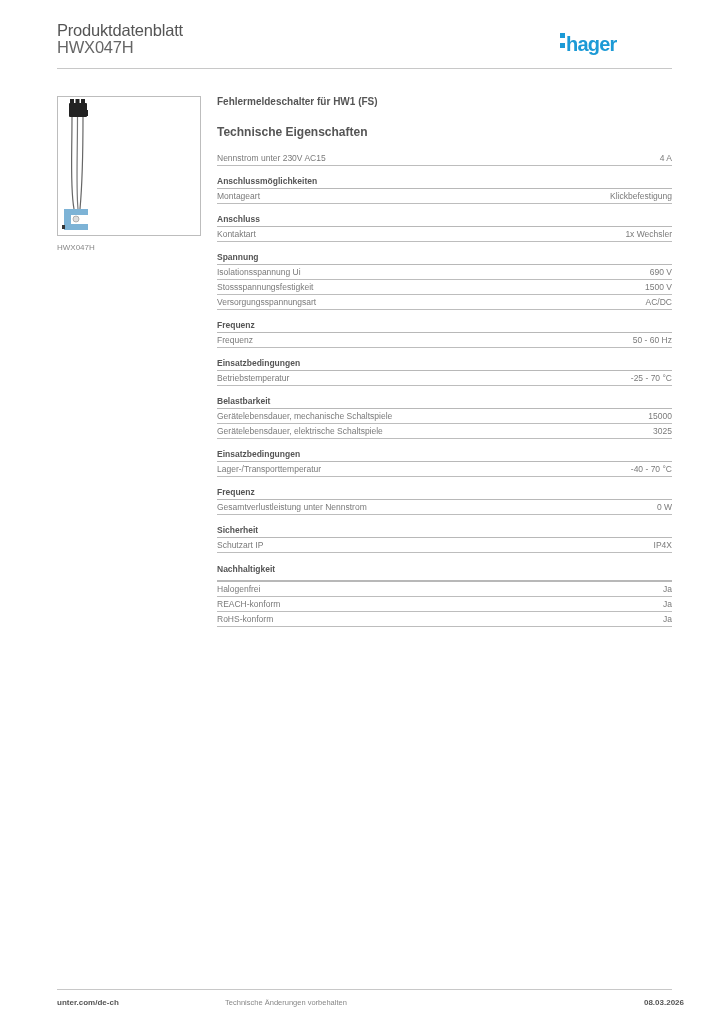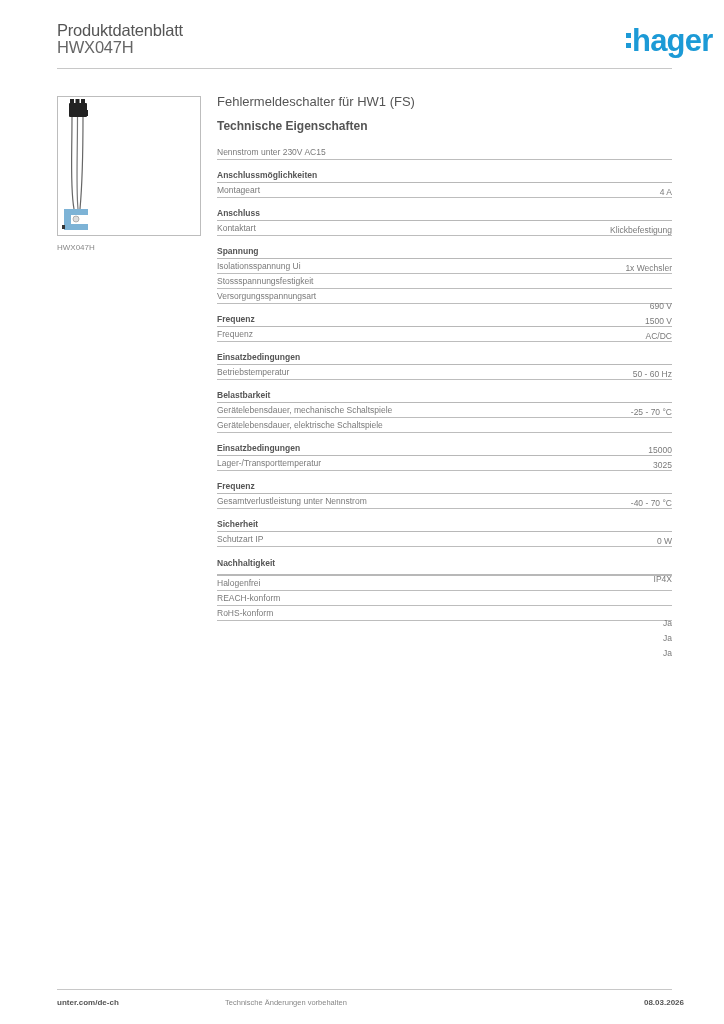--- a/index.html
+++ b/index.html
@@ -1,35 +1,35 @@
 <!DOCTYPE html>
 <html><head>
 <meta charset="utf-8">
 <style>
   html, body { margin: 0; padding: 0; background: #ffffff; }
   body { width: 724px; height: 1024px; position: relative; font-family: "Liberation Sans", sans-serif; color: #555; overflow: hidden; }
   .page-title { position: absolute; left: 57px; top: 21px; font-size: 16.5px; font-weight: normal; color: #555; letter-spacing: -0.2px; }
   .page-subtitle { position: absolute; left: 57px; top: 38px; font-size: 16.5px; color: #666; letter-spacing: -0.2px; }
   .header-rule { position: absolute; left: 57px; top: 68px; width: 615px; height: 1px; background: #c8c8c8; }
-  .logo { position: absolute; left: 626px; top: 28px; font-size: 31px; font-weight: bold; color: #1c9ad6; letter-spacing: -0.8px; line-height: 26px; }
+  .logo { position: absolute; left: 560px; top: 28px; font-size: 20px; font-weight: bold; color: #1c9ad6; letter-spacing: -0.8px; line-height: 26px; }
   .logo .colon { display: inline-block; width: 6px; position: relative; top: 0px; }
   .logo .colon i { display: block; width: 5px; height: 5px; background: #1c9ad6; margin: 5px 0 3px; }
 
   .image-box { position: absolute; left: 57px; top: 96px; width: 144px; height: 140px; border: 1px solid #bdbdbd; box-sizing: border-box; }
   .image-caption { position: absolute; left: 57px; top: 243px; font-size: 8px; color: #888; }
 
   .content { position: absolute; left: 217px; top: 95px; width: 455px; }
-  .product-name { font-size: 13px; font-weight: normal; color: #555; height: 14px; line-height: 14px; margin-bottom: 10px; }
+  .product-name { font-size: 10px; font-weight: bold; color: #555; height: 14px; line-height: 14px; margin-bottom: 16px; }
   .section-title { font-size: 12px; font-weight: bold; color: #555; height: 14px; line-height: 14px; margin-bottom: 12px; }
   .group { margin-bottom: 9px; }
   .group-title { font-size: 8.5px; font-weight: bold; color: #555; height: 13px; line-height: 13px; border-bottom: 1px solid #b8b8b8; }
   .group-title.spaced { height: 18px; line-height: 15px; border-bottom: 2px solid #b8b8b8; }
   .row { display: flex; justify-content: space-between; font-size: 8.5px; color: #7a7a7a; height: 14px; line-height: 14px; border-bottom: 1px solid #bdbdbd; }
   .row .label { white-space: nowrap; }
-  .row .value { white-space: nowrap; text-align: left; margin-top: 40px; }
+  .row .value { white-space: nowrap; text-align: left; }
 
   .footer-rule { position: absolute; left: 57px; top: 989px; width: 615px; height: 1px; background: #c8c8c8; }
   .footer-left { position: absolute; left: 57px; top: 998px; font-size: 8px; font-weight: bold; color: #555; }
   .footer-center { position: absolute; left: 0; width: 572px; text-align: center; top: 998px; font-size: 7.5px; color: #888; }
   .footer-right { position: absolute; right: 40px; top: 998px; font-size: 8px; font-weight: bold; color: #555; }
 </style>
 </head>
 <body>
 
 <div class="page-title">Produktdatenblatt</div>

